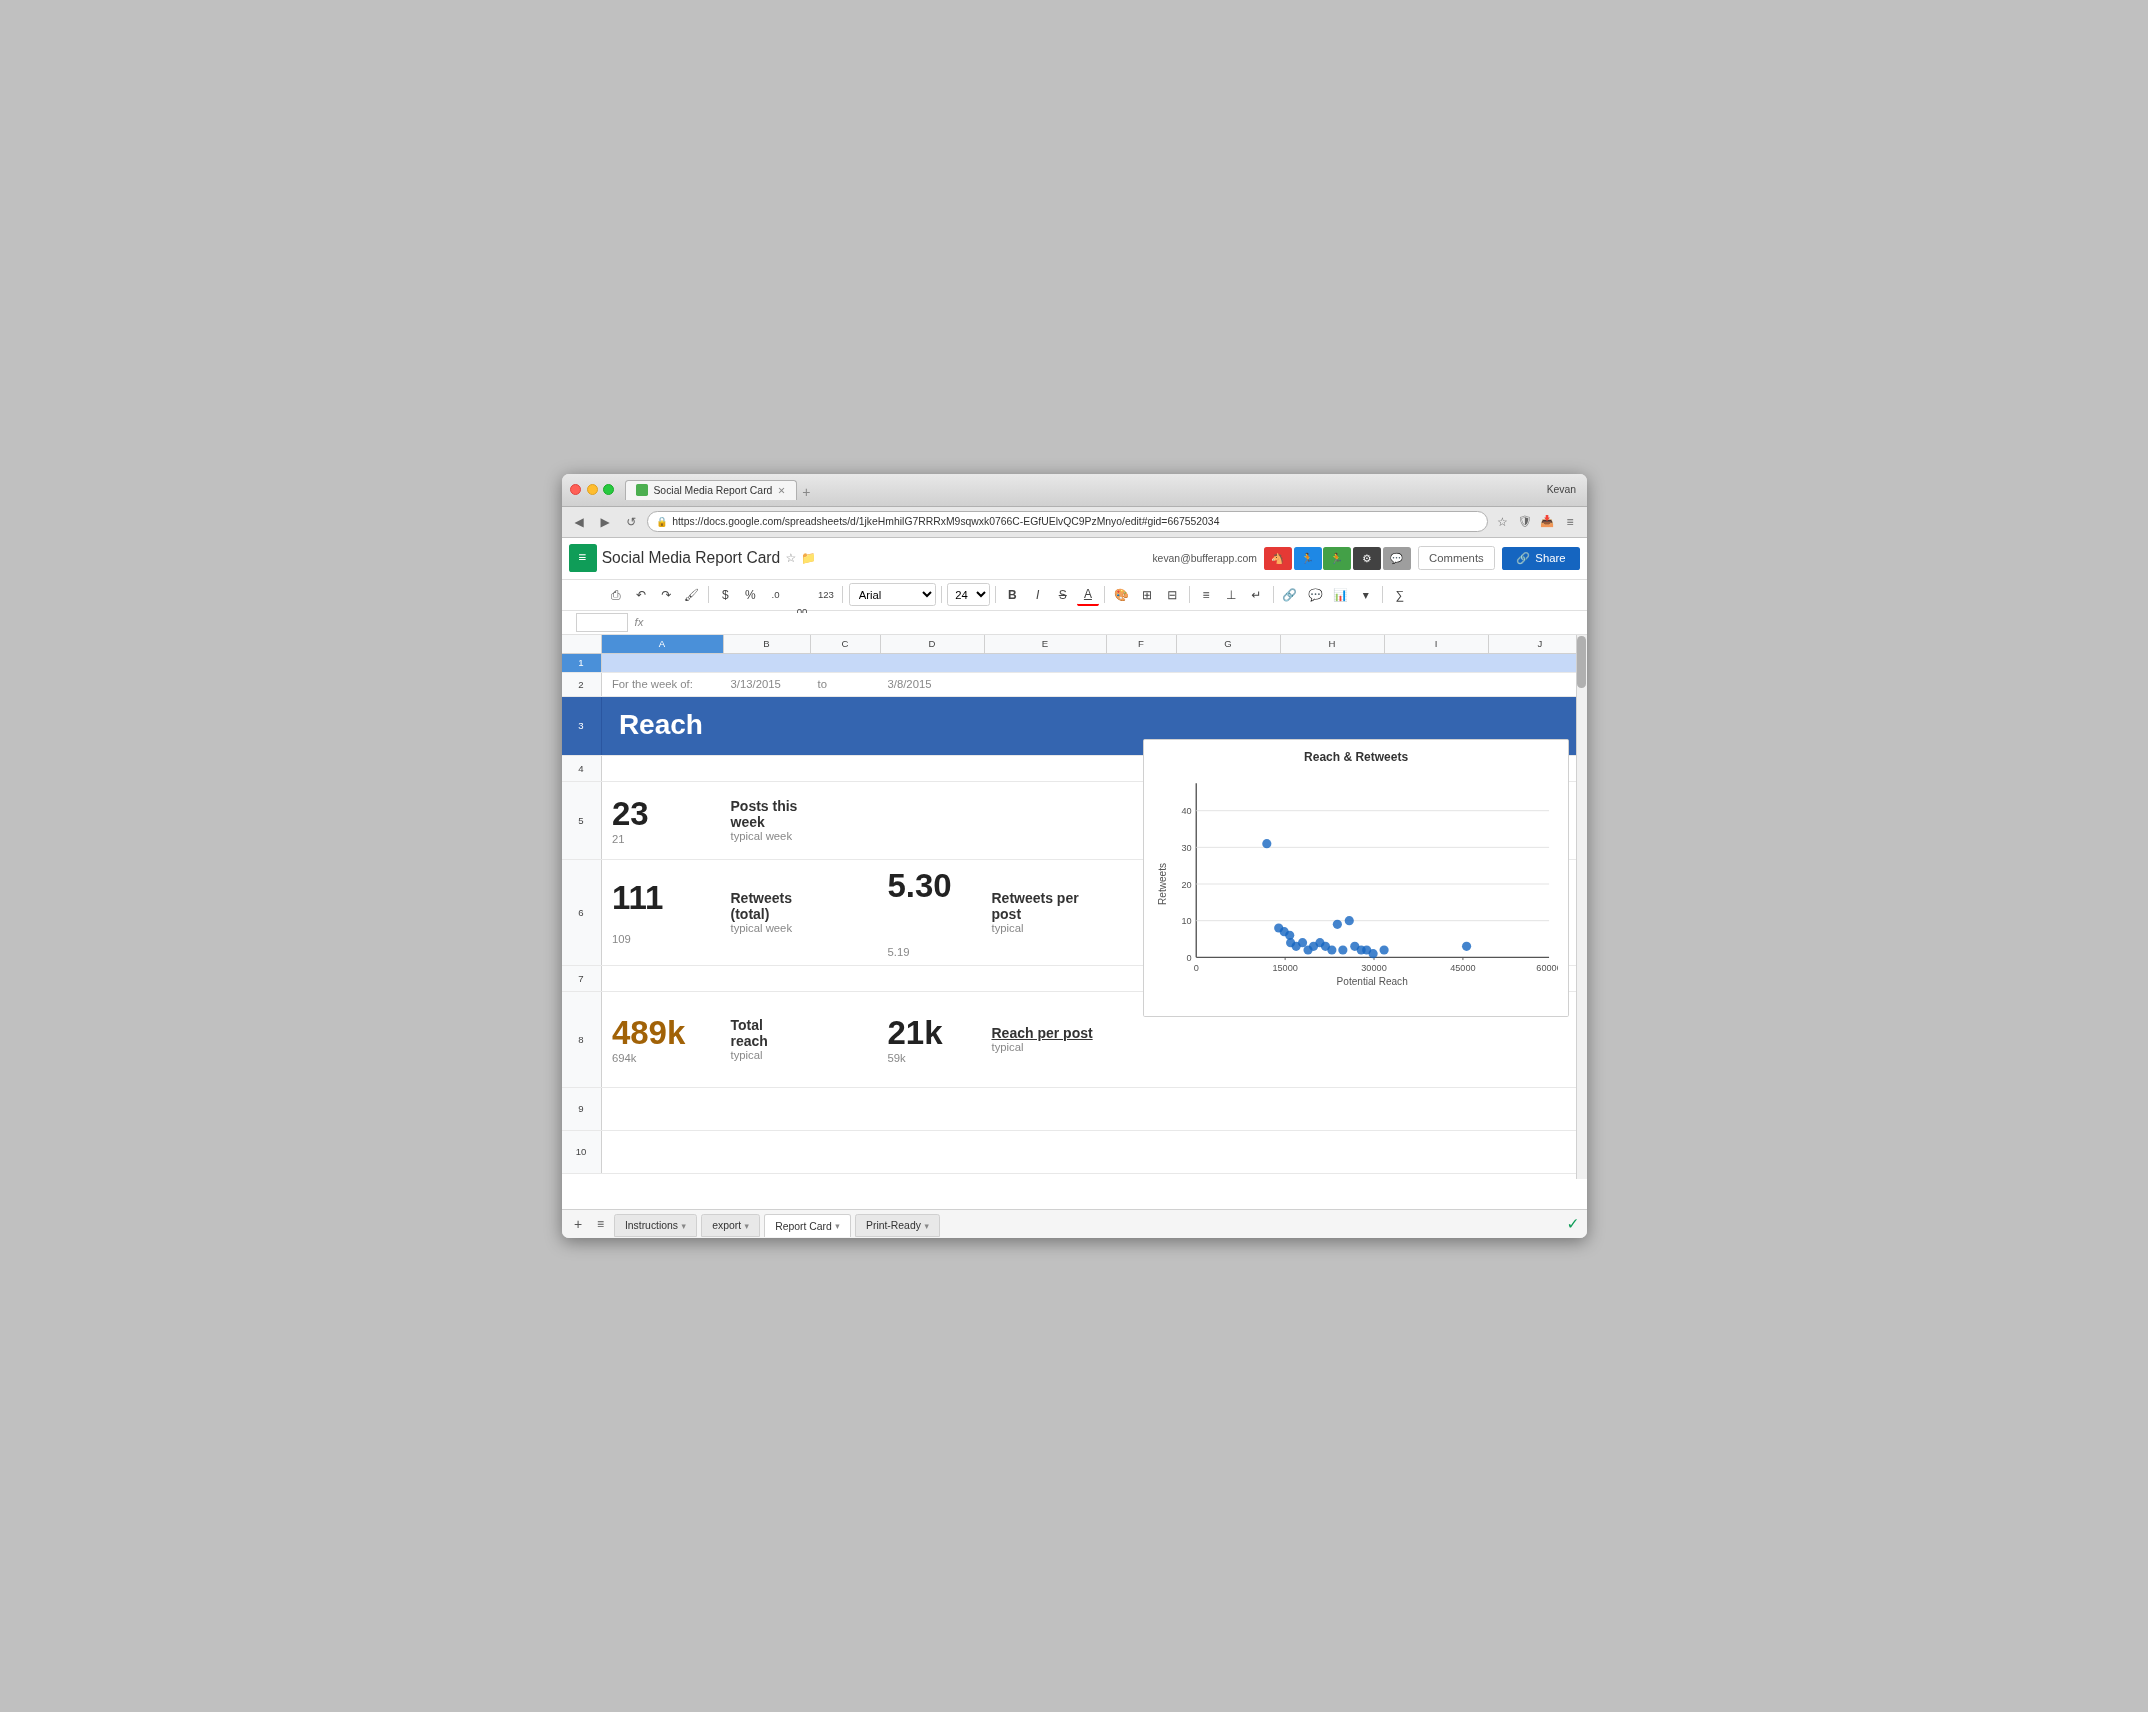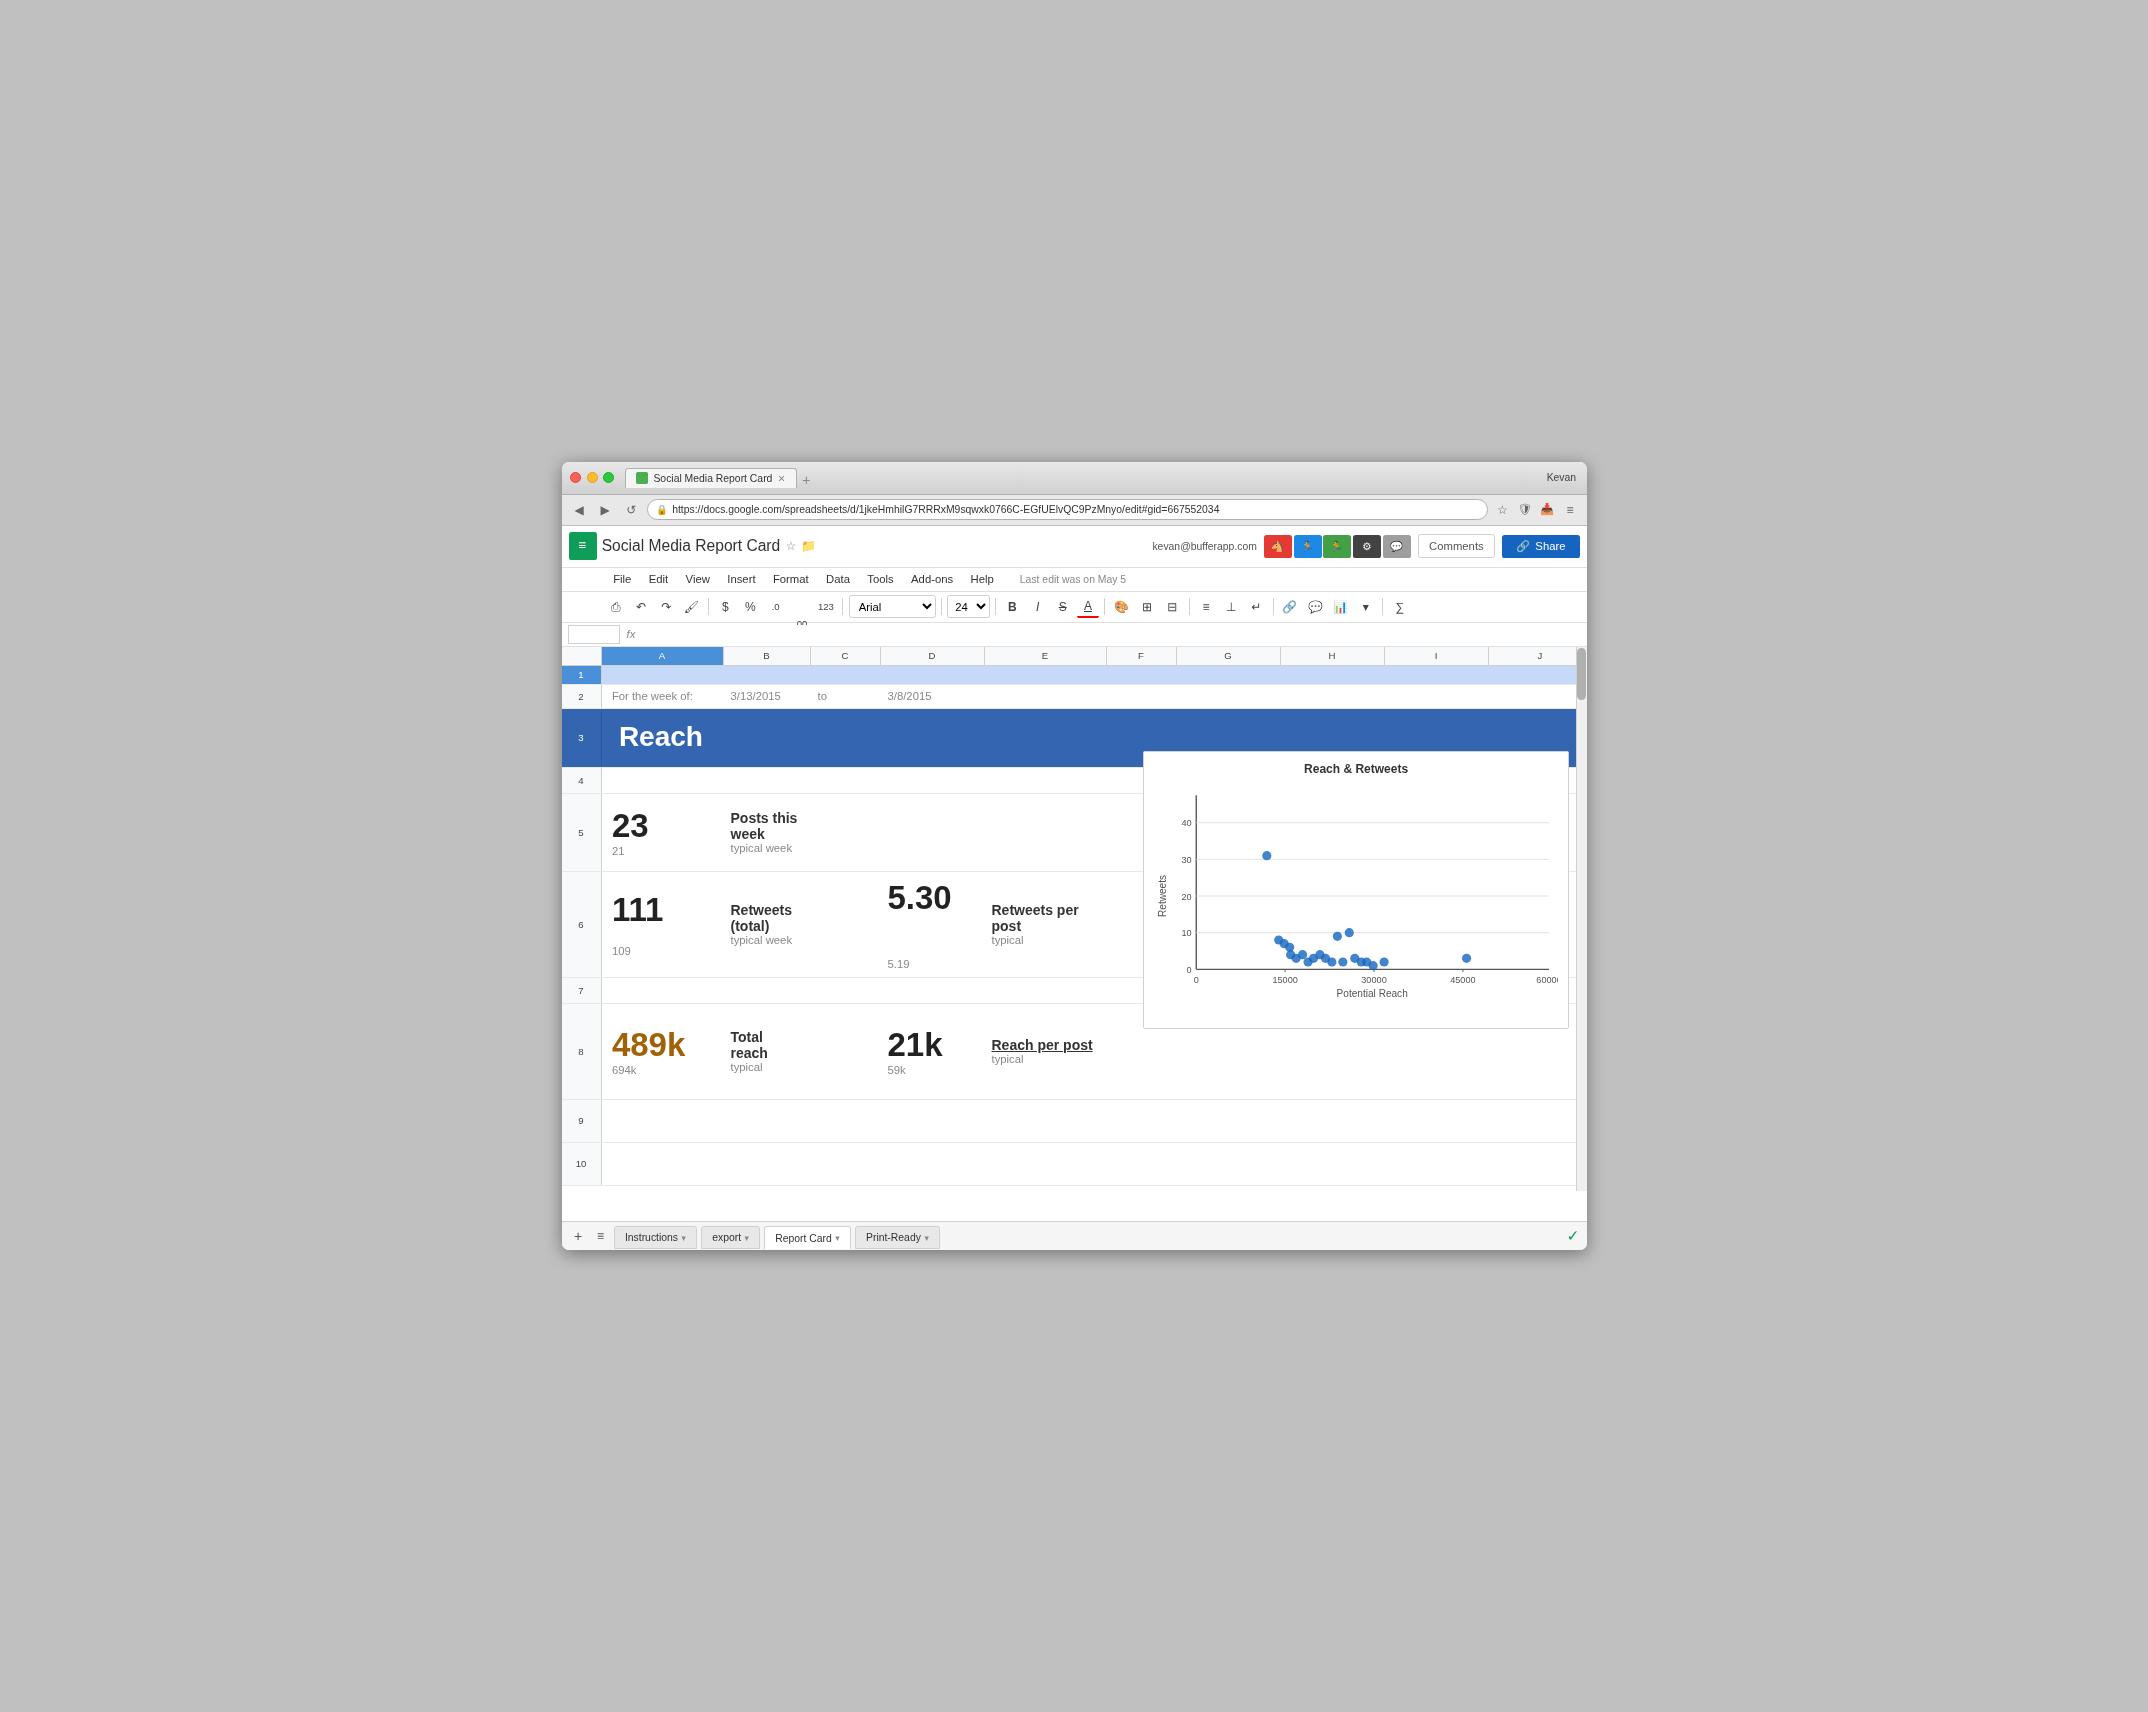--- a/index.html
+++ b/index.html
@@ -154,21 +154,21 @@
     .fmt-italic { font-style: italic; }
     .fmt-strike { text-decoration: line-through; }
 
     
     .formula-bar {
       background: white;
       display: flex;
       align-items: center;
       height: 24px;
       border-bottom: 0.9px solid #e0e0e0;
-      padding: 0 6px;
+      padding: 0 14px;
       gap: 7px;
     }
     .cell-ref {
       width: 52px; height: 19px; border: 0.9px solid #d0d0d0;
       text-align: center; font-size: 10.4px; color: #333;
       display: flex; align-items: center; justify-content: center;
     }
     .fx-label { font-size: 11.3px; color: #888; font-style: italic; }
     .formula-input {
       flex: 1; height: 19px; border: none; font-size: 11.3px;
@@ -356,32 +356,20 @@
         </div>
       </div>
       <button class="comments-btn">Comments</button>
       <button class="share-btn">
         <span>🔗</span>
         <span>Share</span>
       </button>
     </div>
   </div>
 
-  <div class="menu-bar">
-    <span class="menu-item">File</span>
-    <span class="menu-item">Edit</span>
-    <span class="menu-item">View</span>
-    <span class="menu-item">Insert</span>
-    <span class="menu-item">Format</span>
-    <span class="menu-item">Data</span>
-    <span class="menu-item">Tools</span>
-    <span class="menu-item">Add-ons</span>
-    <span class="menu-item">Help</span>
-    <span class="last-edit">Last edit was on May 5</span>
-  </div>
 
   <div class="fmt-toolbar">
     <button class="fmt-btn">⎙</button>
     <button class="fmt-btn">↶</button>
     <button class="fmt-btn">↷</button>
     <button class="fmt-btn">🖌</button>
     <div class="fmt-sep"></div>
     <button class="fmt-btn">$</button>
     <button class="fmt-btn">%</button>
     <button class="fmt-btn" style="font-size:9.6px;">.0</button>

